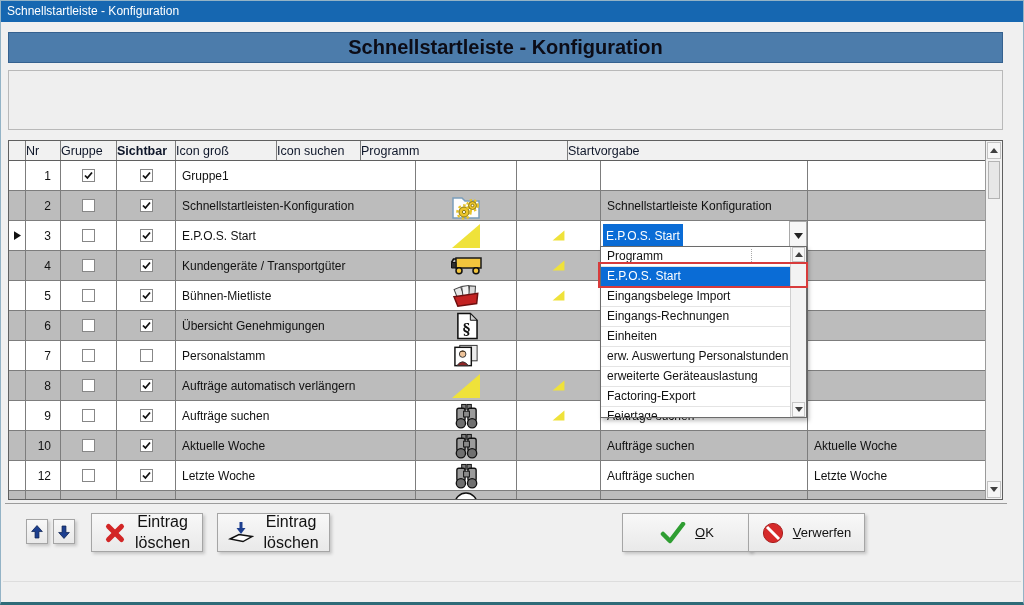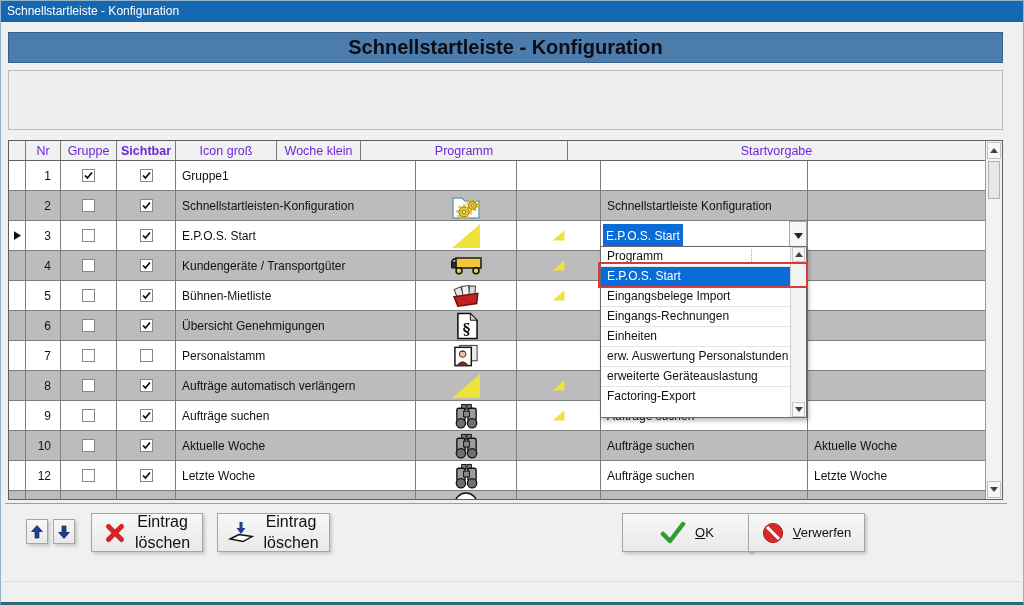--- a/index.html
+++ b/index.html
@@ -21,21 +21,21 @@
   .rows{position:absolute;left:0;top:0;right:17px;bottom:0;overflow:hidden;}
   .tr{display:flex;height:30px;box-sizing:border-box;border-bottom:1px solid #7d7d7d;background:#fff;}
   .tr.alt{background:#bcbcbc;}
   .tr.head{height:20px;background:#f1f1f1;border-bottom:1px solid #5f5f5f;}
   .tr.partial{height:8px;overflow:hidden;border-bottom:none;}
   .td{box-sizing:border-box;border-right:1px solid #7d7d7d;display:flex;align-items:center;overflow:hidden;position:relative;}
   .td:last-child{border-right:none;}
   .td.center{justify-content:center;}
   .td.text{padding-left:6px;font-size:12px;white-space:nowrap;}
   .td.num{justify-content:flex-end;padding-right:9px;font-size:12px;}
-  .head .td{justify-content:center;font-size:12.5px;color:#6d28d9;padding:0;}
+  .head .td{font-size:12.5px;color:#0f172a;padding:0;}
   .col-sel{width:17px;}
   .col-nr{width:35px;}
   .col-gruppe{width:56px;}
   .col-sichtbar{width:59px;font-weight:bold;}
   .col-besch{width:240px;}
   .col-ig{width:101px;}
   .col-ik{width:84px;}
   .col-prog{width:207px;}
   .col-start{flex:1;}
   .checkbox{width:13px;height:13px;background:#fff;border:1px solid #878787;box-sizing:border-box;display:flex;align-items:center;justify-content:center;}
@@ -103,21 +103,21 @@
         <div class="td col-gruppe">
           <span>Gruppe</span>
         </div>
         <div class="td col-sichtbar">
           <span>Sichtbar</span>
         </div>
         <div class="td col-ig">
           <span>Icon groß</span>
         </div>
         <div class="td col-ik">
-          <span>Woche klein</span>
+          <span>Icon suchen</span>
         </div>
         <div class="td col-prog">
           <span>Programm</span>
         </div>
         <div class="td col-start">
           <span>Startvorgabe</span>
         </div>
       </div>
       <div class="tr">
         <div class="td col-sel center"></div>
@@ -506,20 +506,21 @@
 <div class="dropdown">
   <div class="dd-items" id="dd-items">
       <div class="dd-item">Programm<span class="dd-sep"></span></div>
       <div class="dd-item selected">E.P.O.S. Start</div>
       <div class="dd-item">Eingangsbelege Import</div>
       <div class="dd-item">Eingangs-Rechnungen</div>
       <div class="dd-item">Einheiten</div>
       <div class="dd-item">erw. Auswertung Personalstunden</div>
       <div class="dd-item">erweiterte Geräteauslastung</div>
       <div class="dd-item">Factoring-Export</div>
+      <div class="dd-item">Feiertage</div>
     </div>
   <div class="dd-scroll">
     <div class="dd-sb up">
         <span class="arr up"></span>
       </div>
     <div class="dd-sb down">
         <span class="arr down"></span>
       </div>
   </div>
 </div>

